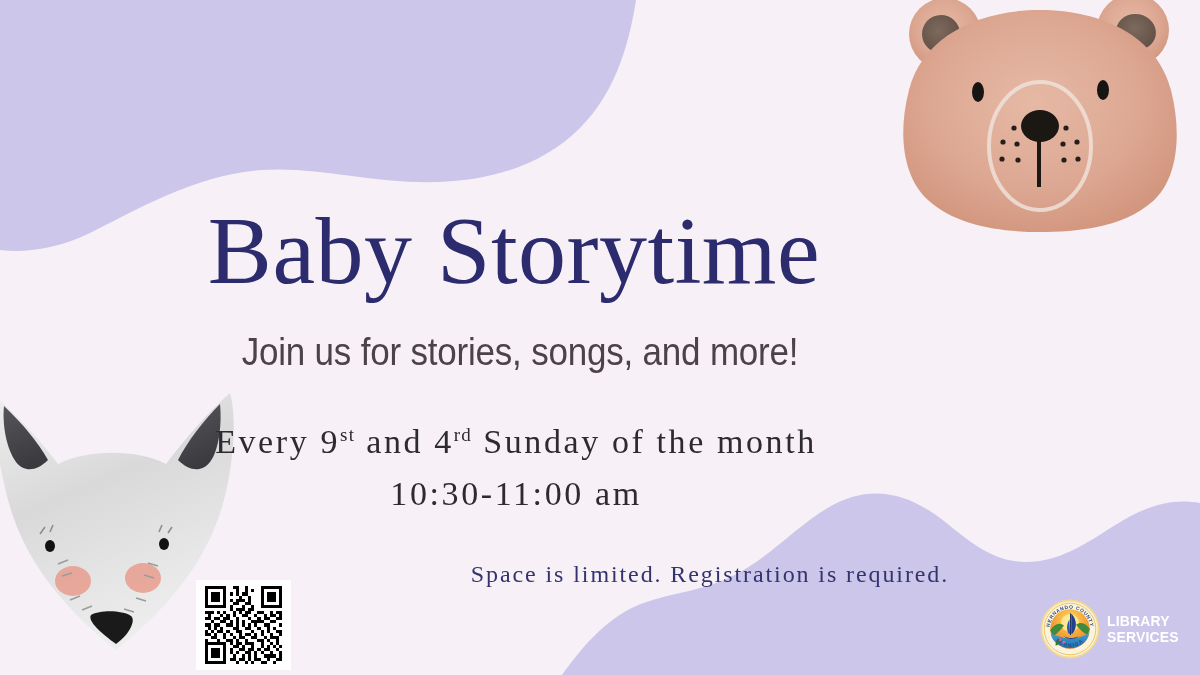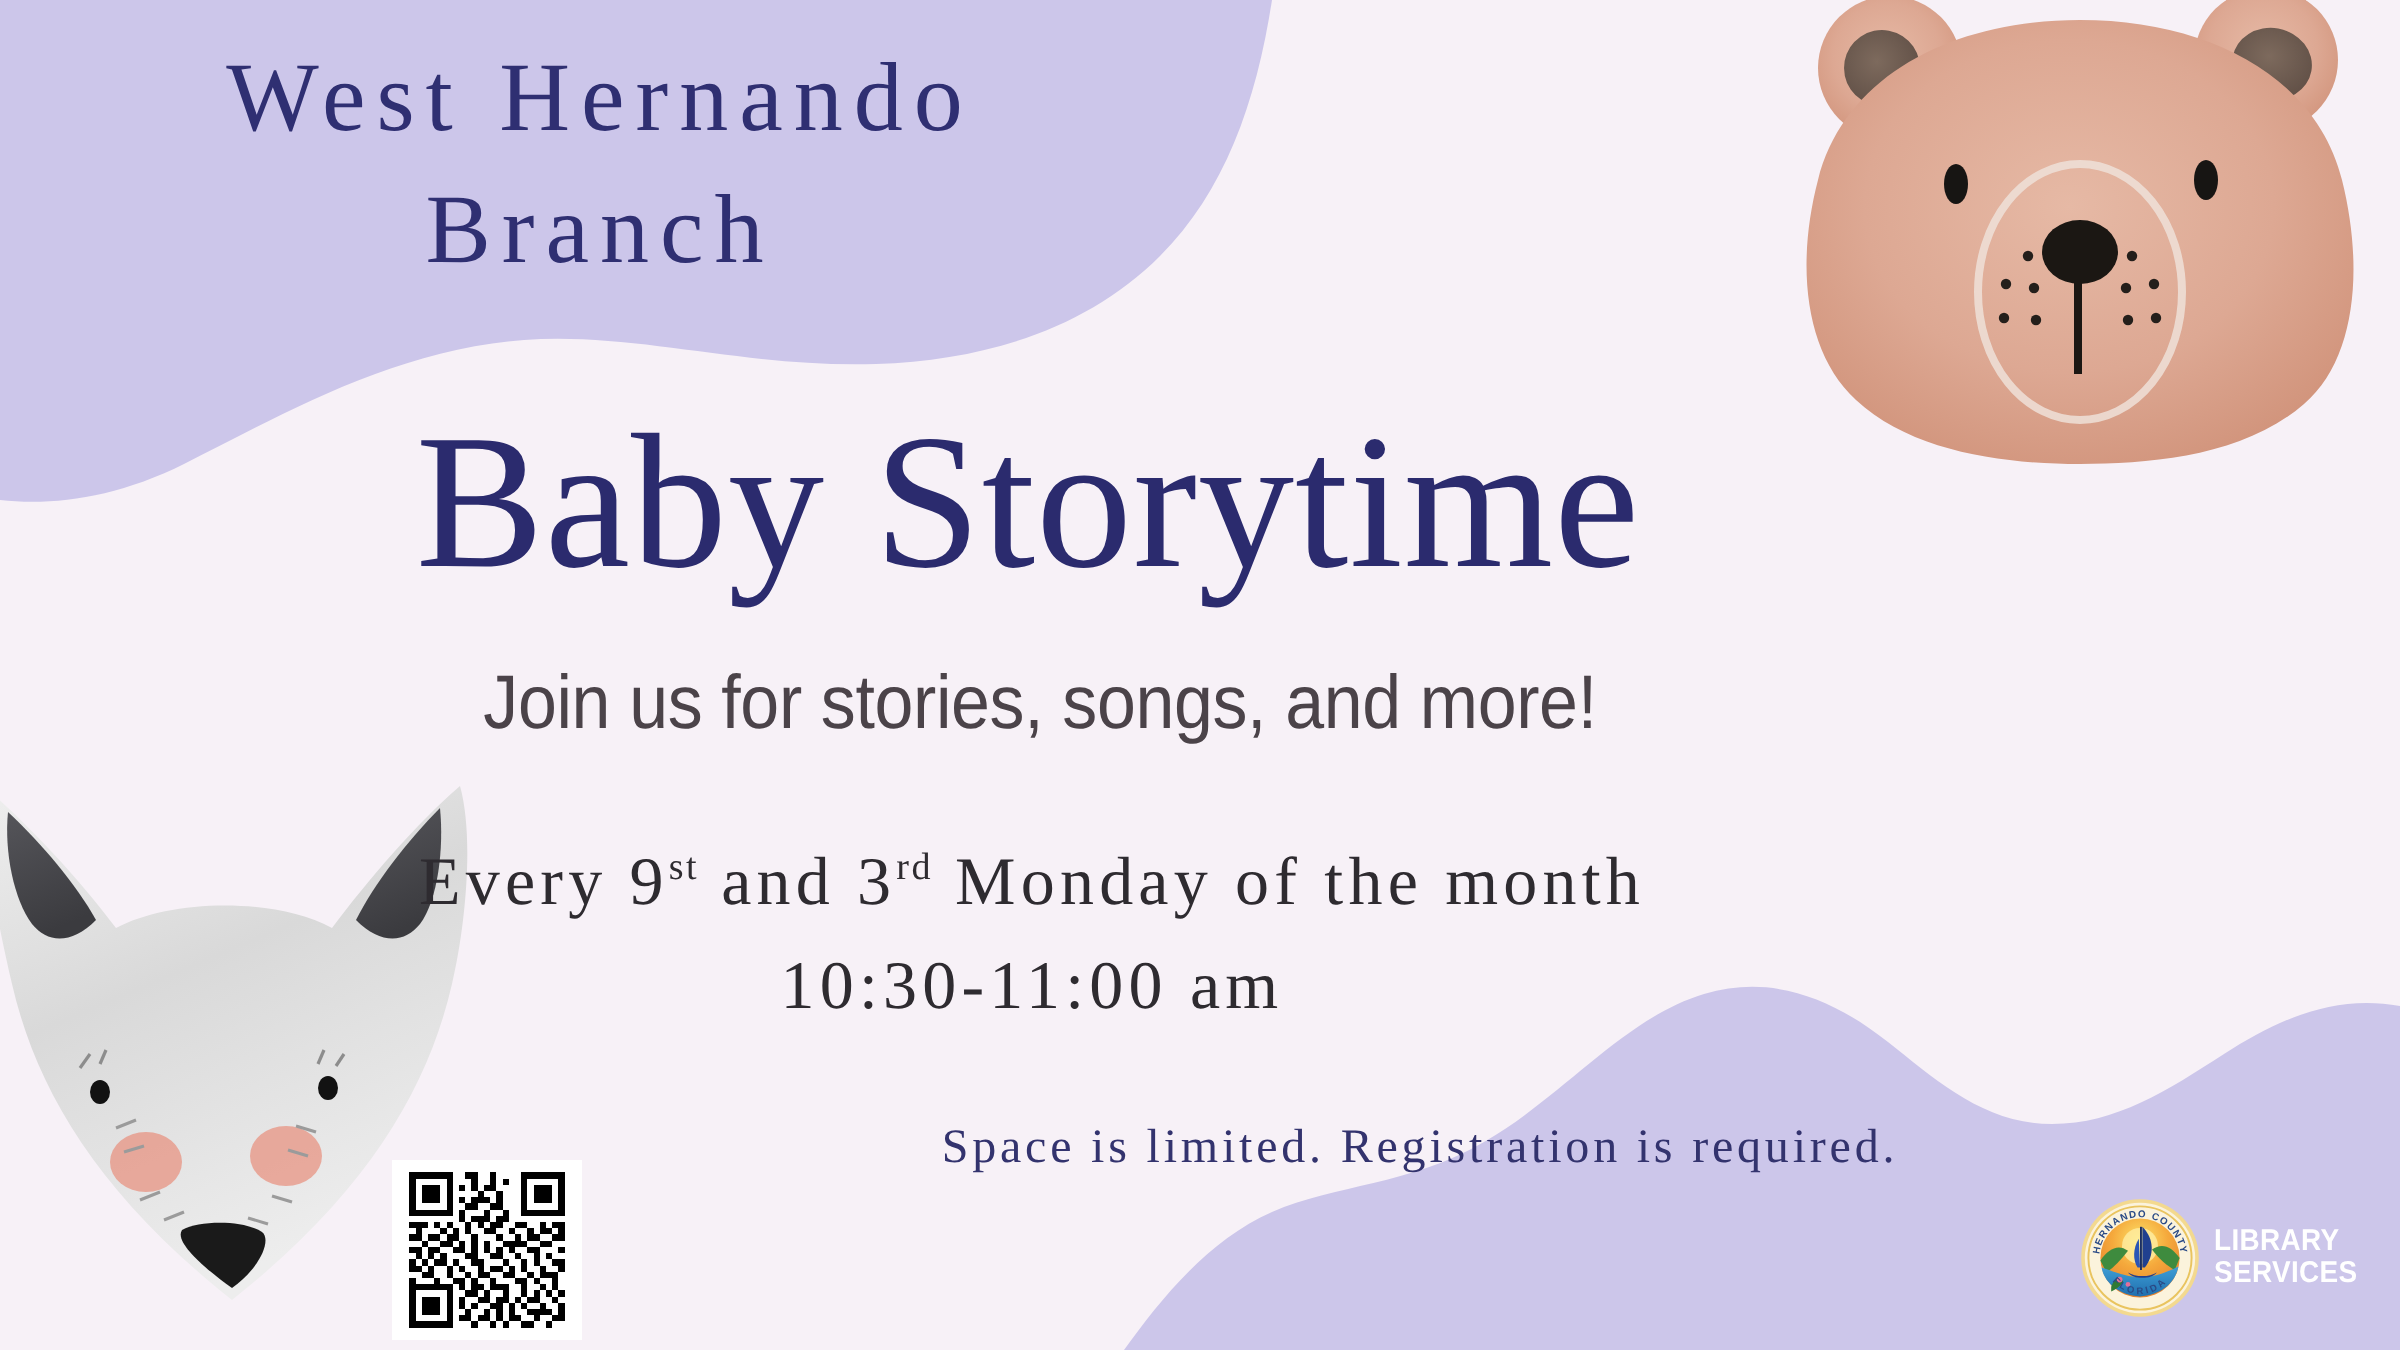--- a/index.html
+++ b/index.html
@@ -260,31 +260,27 @@
         <path d="M94,222 L104,218"></path>
       <path d="M160,175 L170,178"></path>
         <path d="M156,187 L166,190"></path>
       <path d="M148,210 L158,213"></path>
         <path d="M136,221 L146,224"></path>
     </g>
 
     <path fill="#1a1a1a" d="M103,227 C112,222 134,222 143,228 C148,232 142,246 128,256 C114,246 99,233 103,227 Z"></path>
   </svg>
 
-  <div class="branch-name">
-    <span>West Hernando</span>
-    <span class="branch-line2">Branch</span>
-  </div>
 
   <div class="main-title">Baby Storytime</div>
 
   <div class="tagline">Join us for stories, songs, and more!</div>
 
   <div class="schedule">
-    <span class="schedule-line"><span>Every 9</span><sup>st</sup><span> and 3</span><sup>rd</sup><span> Monday of the month</span></span>
+    <span class="schedule-line"><span>Every 9</span><sup>st</sup><span> and 4</span><sup>rd</sup><span> Sunday of the month</span></span>
     <span class="schedule-line">10:30-11:00 am</span>
   </div>
 
   <div class="registration-note">Space is limited. Registration is required.</div>
 
   <div id="qr-code">
     <svg viewBox="0 0 29 29" width="95" height="90" shape-rendering="crispEdges">
       <rect width="29" height="29" fill="#ffffff"></rect>
       <g fill="#000000">
 

